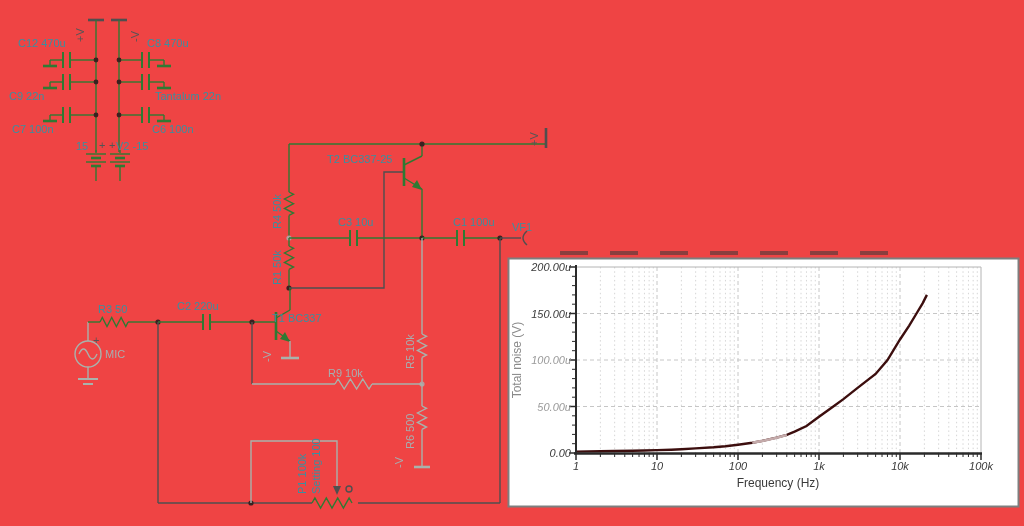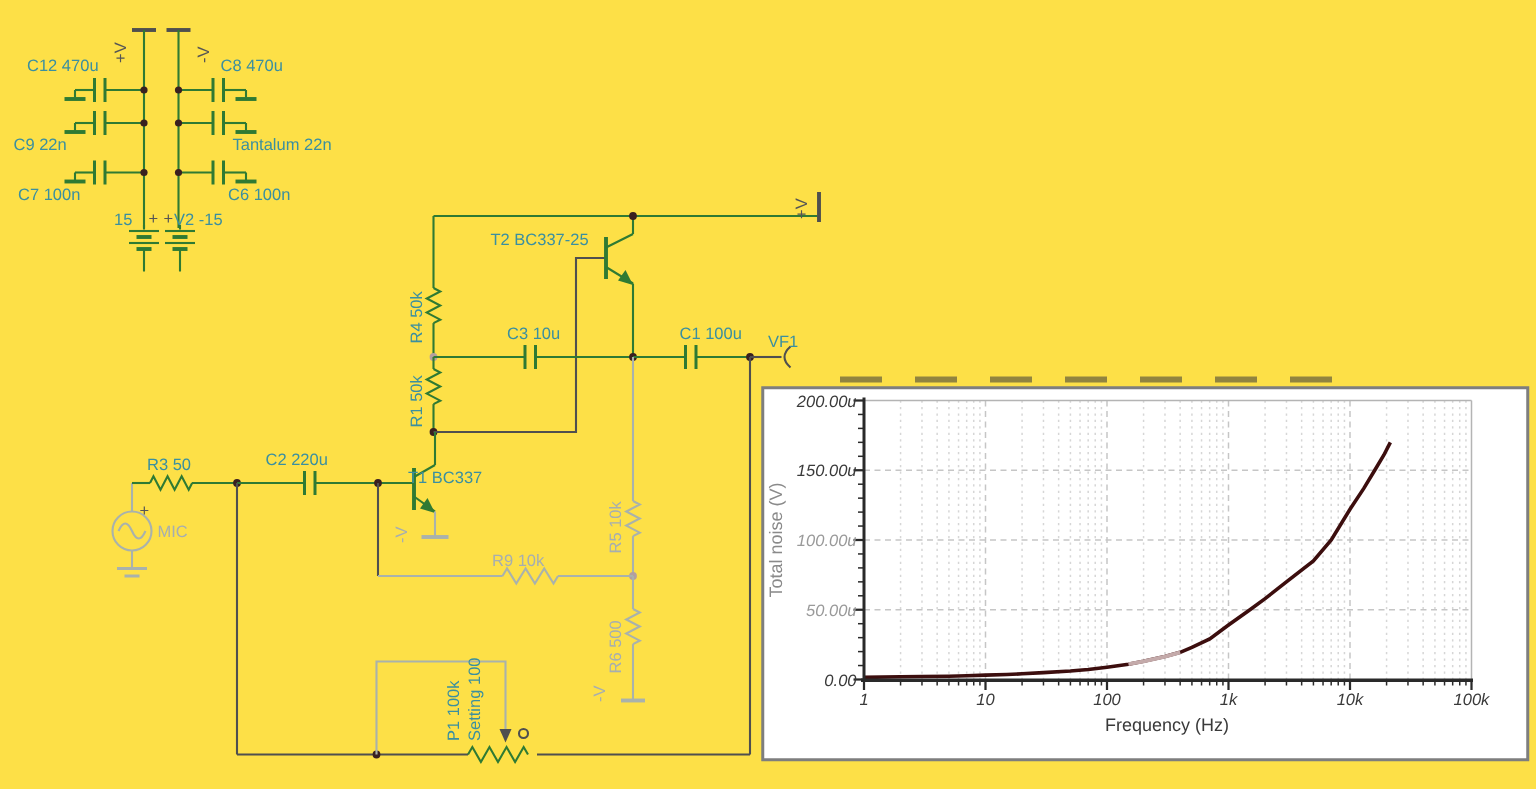--- a/index.html
+++ b/index.html
@@ -1,16 +1,16 @@
 <!DOCTYPE html>
 <html><head>
 <meta charset="utf-8">
 <style>
   html,body{margin:0;padding:0;background:#ffffff;}
-  #stage{position:relative;width:1024px;height:526px;background:#fde047;overflow:hidden;
+  #stage{position:relative;width:1024px;height:526px;background:#ef4444;overflow:hidden;
          font-family:"Liberation Sans", sans-serif;}
   svg text{font-family:"Liberation Sans", sans-serif;font-size:11px;}
   .lbl-teal{fill:#3a8fa0;}
   .lbl-gray{fill:#a6aeb0;}
   .lbl-dark{fill:#555555;}
   .tick{fill:#3a3a3a;font-style:italic;}
   .tick-light{fill:#9a9a9a;font-style:italic;}
   .axis-title{fill:#3a3a3a;font-size:12px;}
   .axis-title-y{fill:#8a8a8a;font-size:12px;}
   .w-green{stroke:#2f7a33;stroke-width:1.4;fill:none;}

